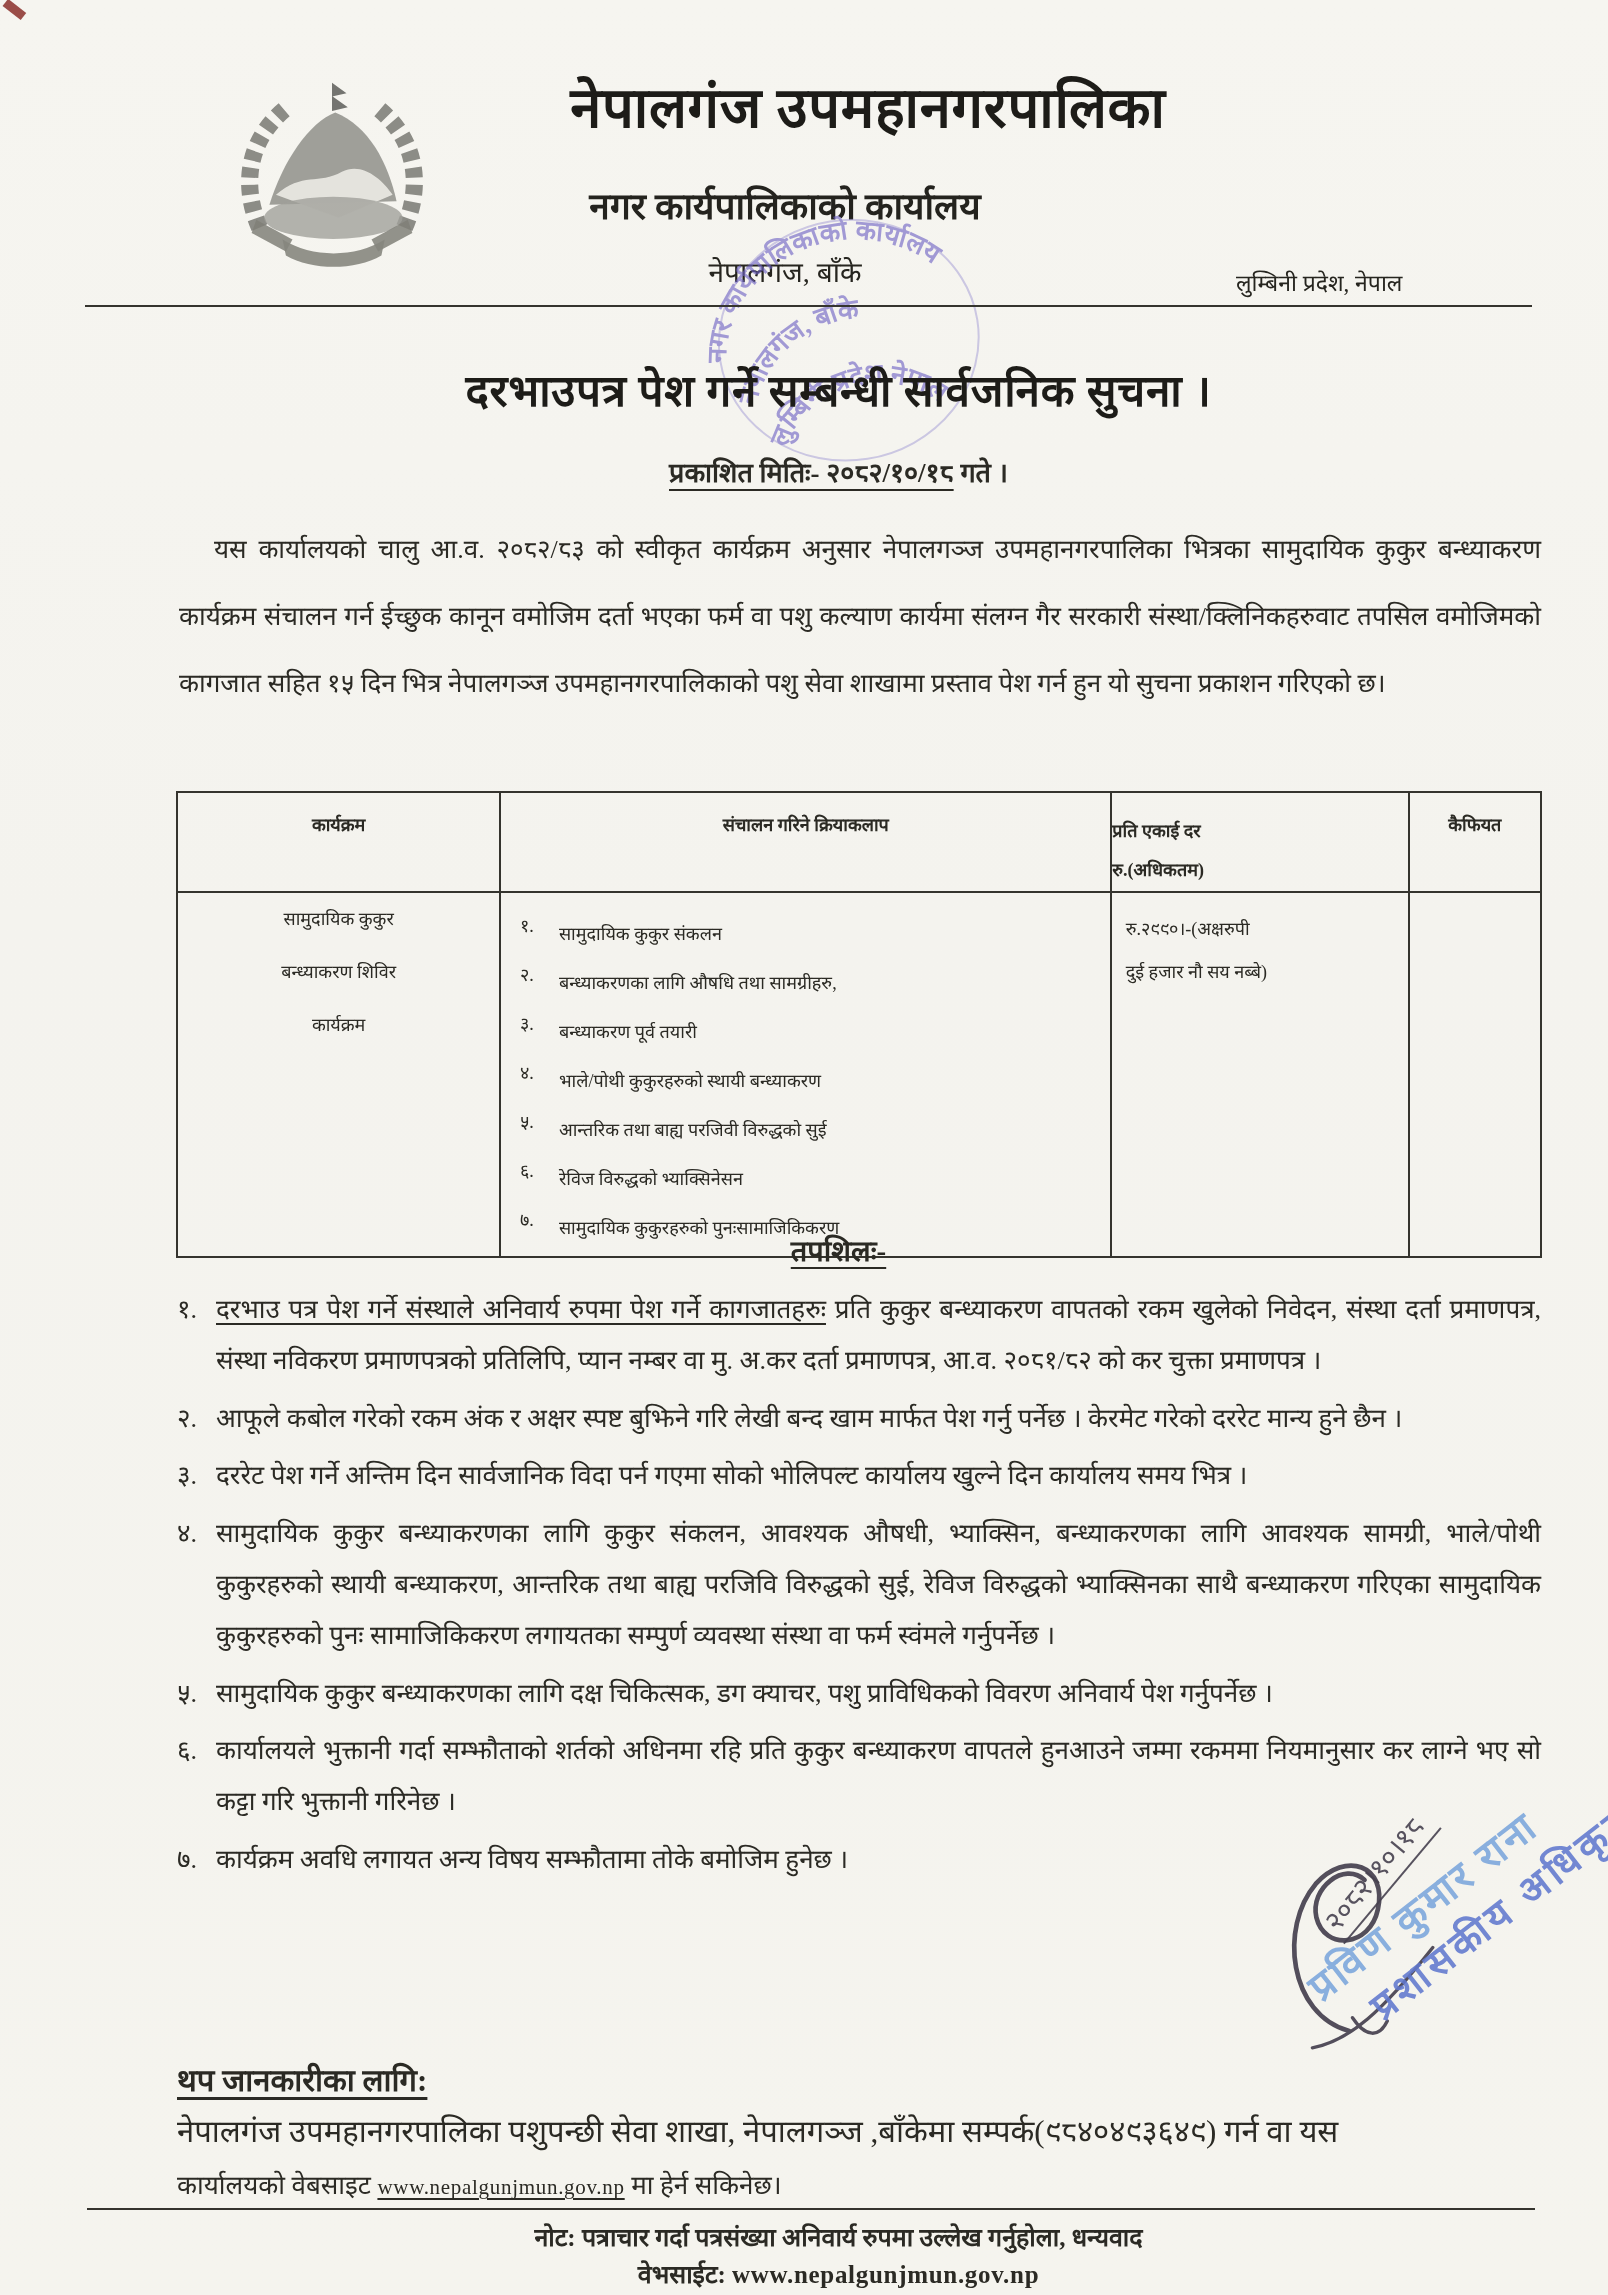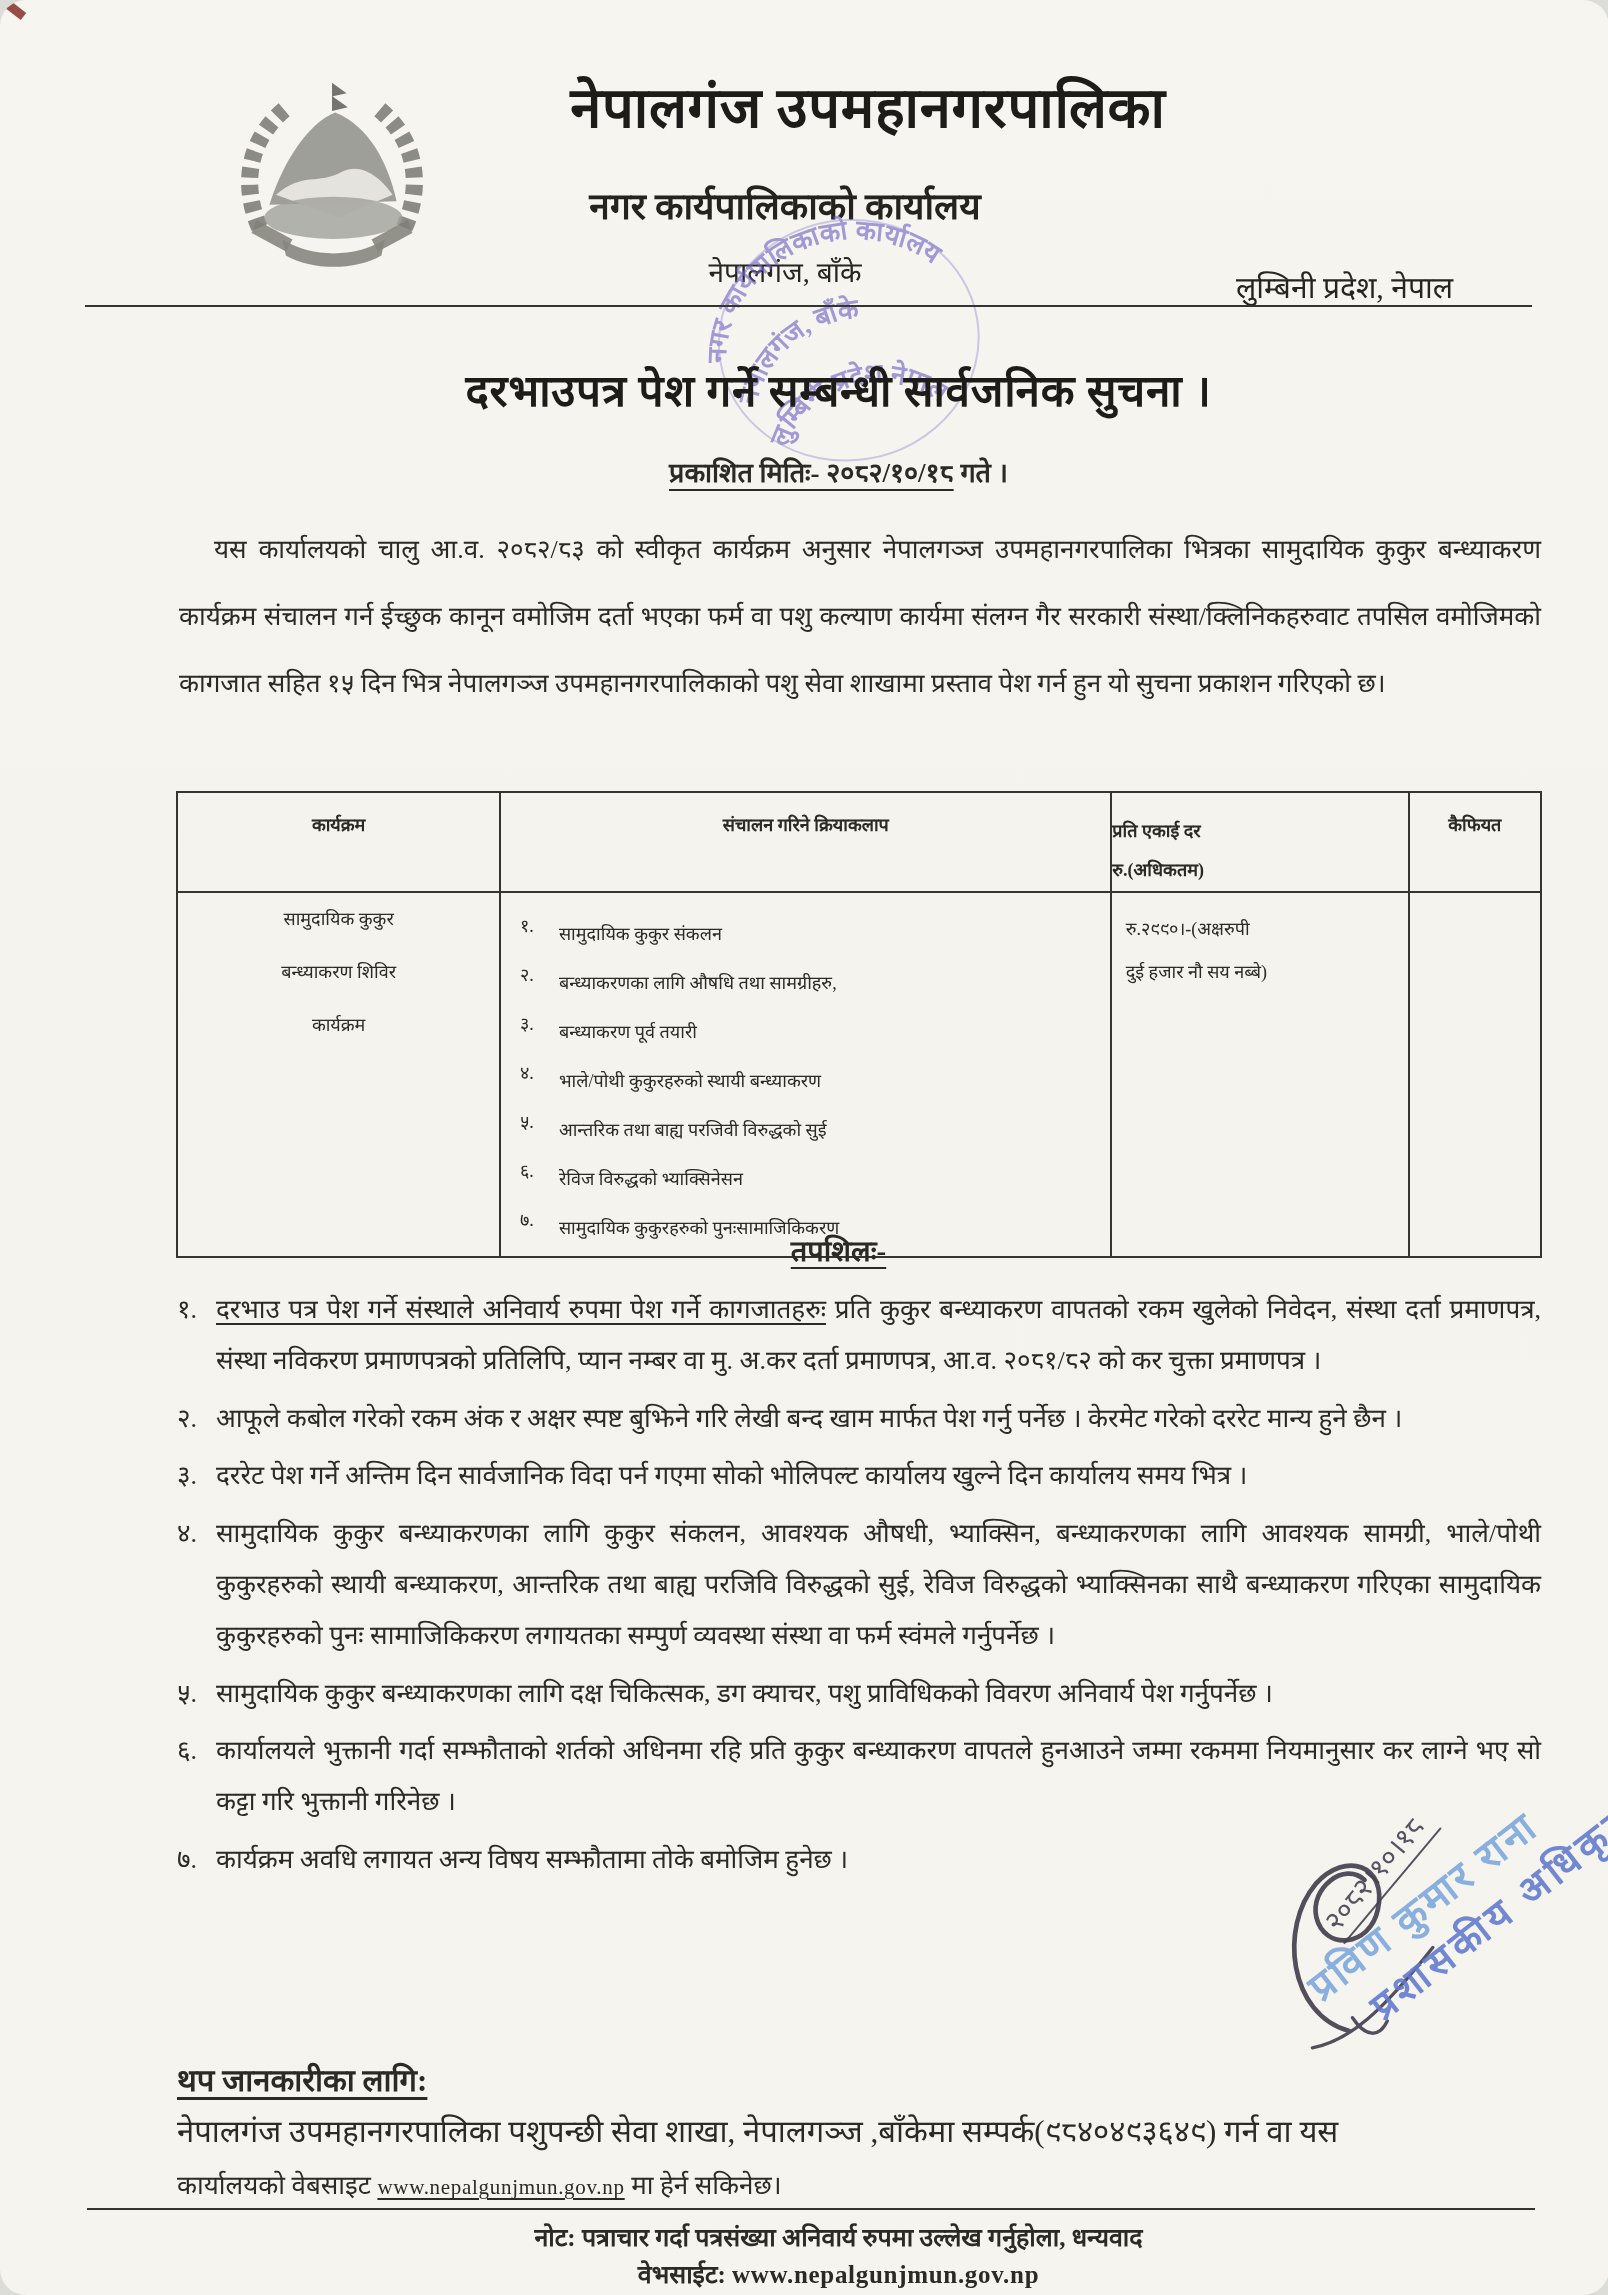--- a/index.html
+++ b/index.html
@@ -9,32 +9,31 @@
     --logo-gray:#6e6e68; --rule:#35342e;
   }
   *{margin:0;padding:0;box-sizing:border-box;}
   html,body{background:#dcdcd8;}
   .page{
     position:relative; width:1609px; height:2295px; overflow:hidden;
     background:var(--paper);
     background-image:linear-gradient(180deg,#f6f5f0 0%,#f4f3ee 40%,#f5f4ee 100%);
     font-family:"Liberation Serif","DejaVu Serif",serif;
     color:var(--ink);
-    border-radius:26px;
   }
   .abs{position:absolute;}
   .corner-mark{left:2.7px;top:5.3px;width:23px;height:8.7px;background:#8a2f2a;opacity:.85;transform:rotate(38deg);}
   
   .logo{left:220px;top:63px;width:224px;height:224px;opacity:.92;}
   .muni-title{left:287px;top:67px;width:1162px;text-align:center;
     font-size:56px;font-weight:bold;color:var(--ink-strong);letter-spacing:0.7px;}
   .office-line{left:184px;top:179px;width:1202px;text-align:center;
     font-size:37px;font-weight:bold;color:#24231e;}
   .location-line{left:184px;top:252px;width:1202px;text-align:center;font-size:28px;color:#26251f;}
-  .province-line{left:1236px;top:266px;width:307px;text-align:left;font-size:30px;color:#26251f;}
+  .province-line{left:1236px;top:266px;width:307px;text-align:left;font-size:23px;color:#26251f;}
   .header-rule{left:85px;top:305px;width:1447px;height:2px;background:var(--rule);}
   .round-stamp{left:685px;top:190px;width:327px;height:314px;opacity:.62;transform:rotate(-9deg);}
   .round-stamp text{fill:var(--stamp-purple);font-family:"Liberation Serif","DejaVu Serif",serif;
     font-size:40px;font-weight:bold;}
   
   .notice-title{left:67px;top:359px;width:1543px;text-align:center;
     font-size:44px;font-weight:bold;color:var(--ink-strong);letter-spacing:0.7px;}
   .published{left:67px;top:453px;width:1543px;text-align:center;font-size:27px;font-weight:bold;}
   .published .u{text-decoration:underline;text-underline-offset:6.7px;}
   

